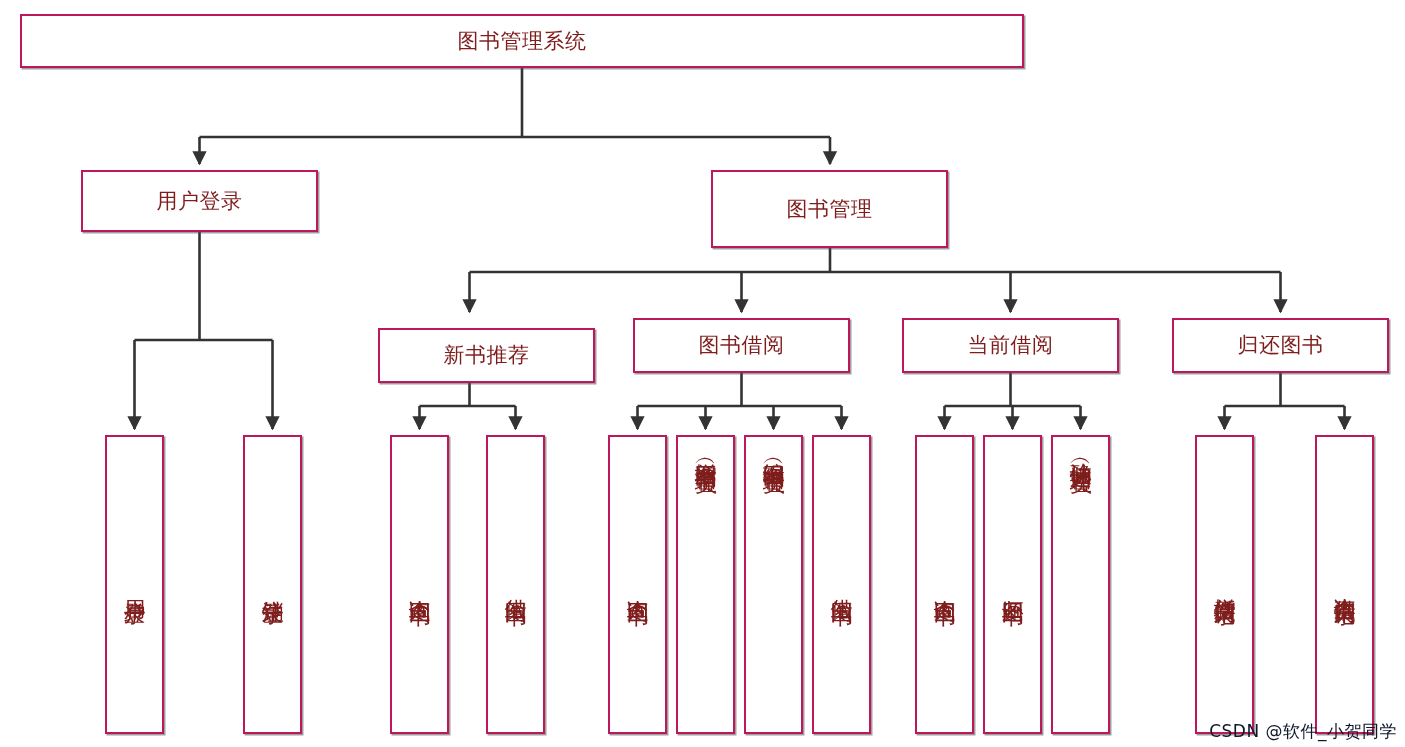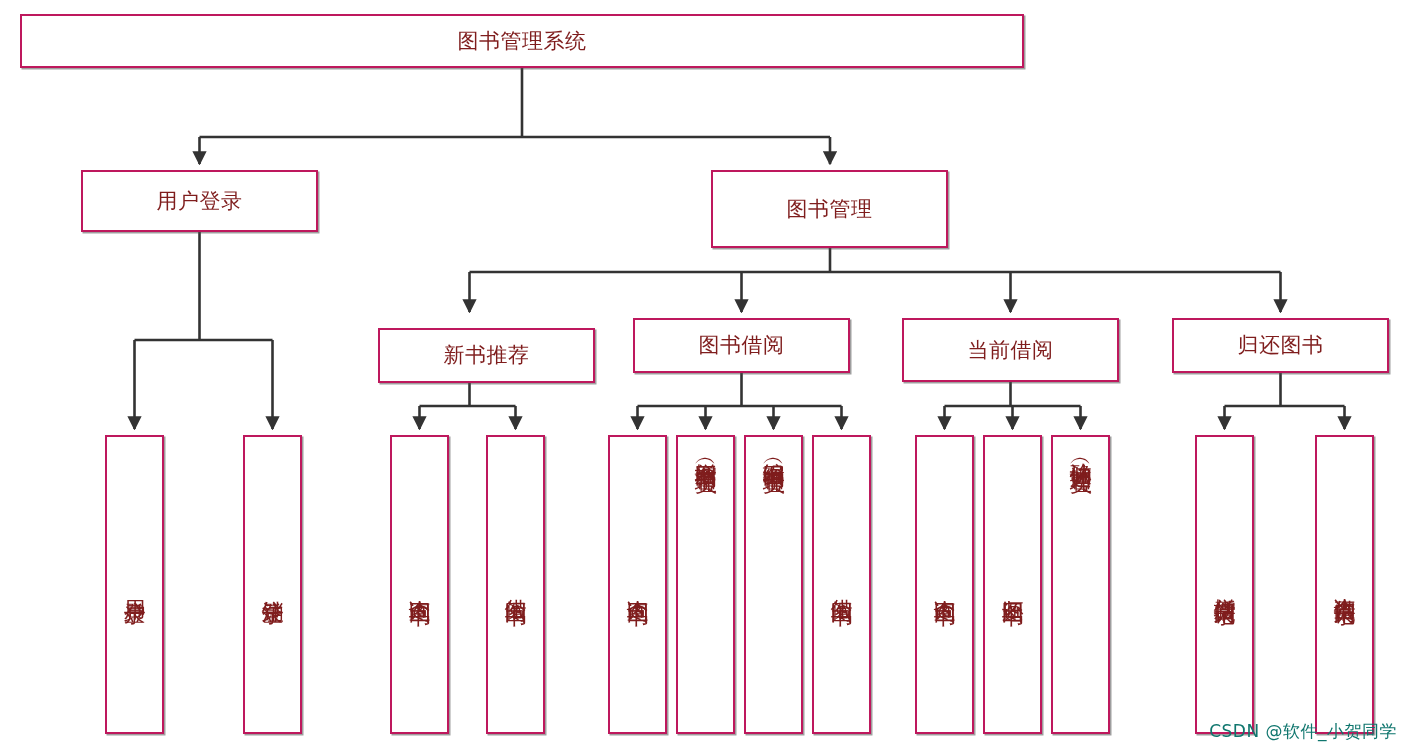--- a/index.html
+++ b/index.html
@@ -60,21 +60,21 @@
   }
   .node.vert.center-v {
     align-items: center;
     padding-top: 0;
   }
   .watermark {
     position: absolute;
     right: 8px;
     bottom: 4px;
     font-size: 17px;
-    color: #0f766e;
+    color: #0f172a;
     letter-spacing: 0.5px;
     white-space: nowrap;
   }
 </style>
 </head>
 <body>
 
 <div id="canvas">
 
   <svg id="edges" viewBox="0 0 1405 747" xmlns="http://www.w3.org/2000/svg">
@@ -137,21 +137,21 @@
   <div class="node horiz" style="left:711px; top:170px; width:237px; height:78px;">
     <span class="label">图书管理</span>
   </div>
 
   <div class="node horiz" style="left:361px; top:328px; width:217px; height:55px;margin-left:17px;">
     <span class="label">新书推荐</span>
   </div>
   <div class="node horiz" style="left:633px; top:318px; width:217px; height:55px;">
     <span class="label">图书借阅</span>
   </div>
-  <div class="node horiz" style="left:902px; top:318px; width:217px; height:64px;">
+  <div class="node horiz" style="left:902px; top:318px; width:217px; height:55px;">
     <span class="label">当前借阅</span>
   </div>
   <div class="node horiz" style="left:1172px; top:318px; width:217px; height:55px;">
     <span class="label">归还图书</span>
   </div>
 
   <div class="node vert center-v" style="left:105px; top:435px; width:59px; height:299px;">
     <span class="label">用户登录</span>
   </div>
   <div class="node vert center-v" style="left:243px; top:435px; width:59px; height:299px;">

